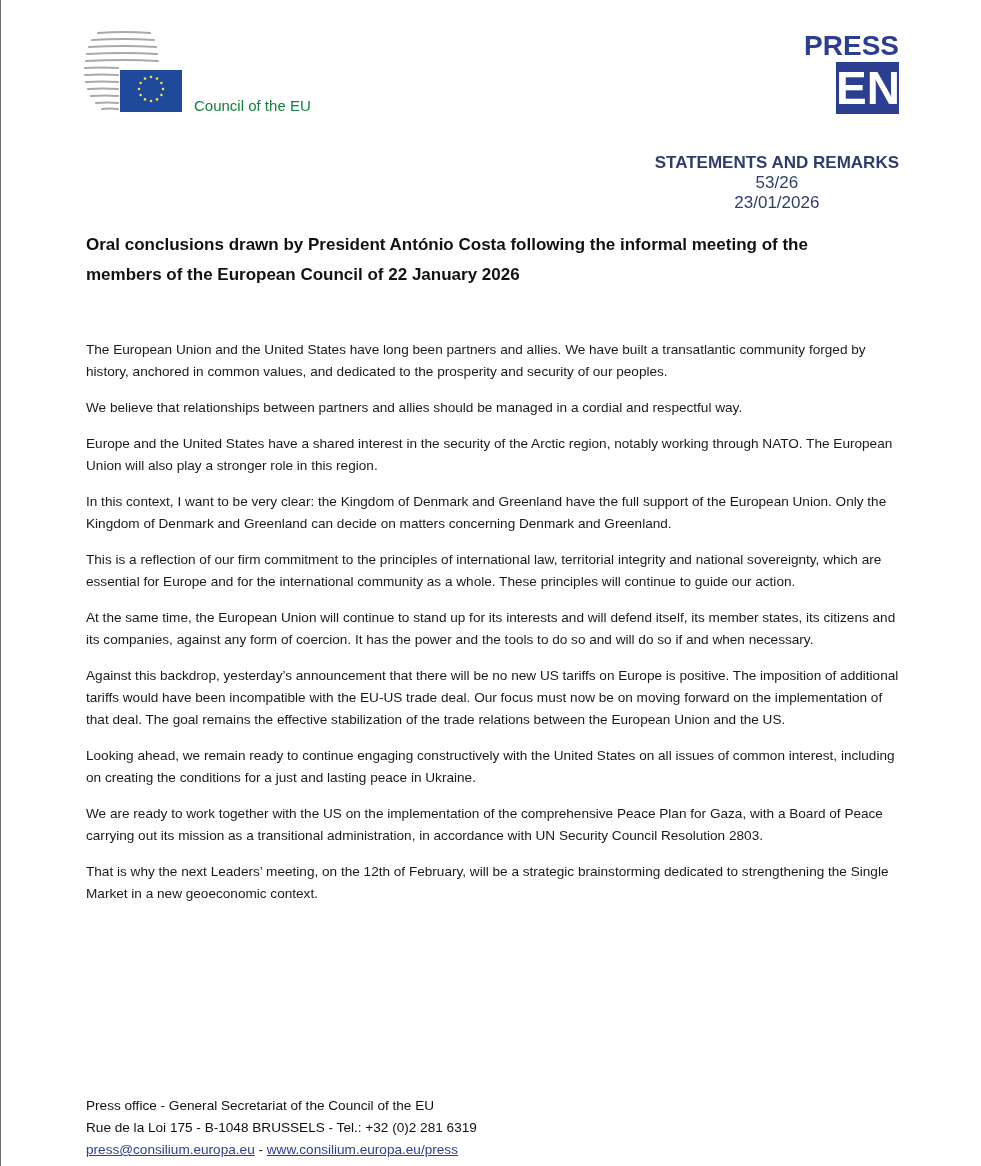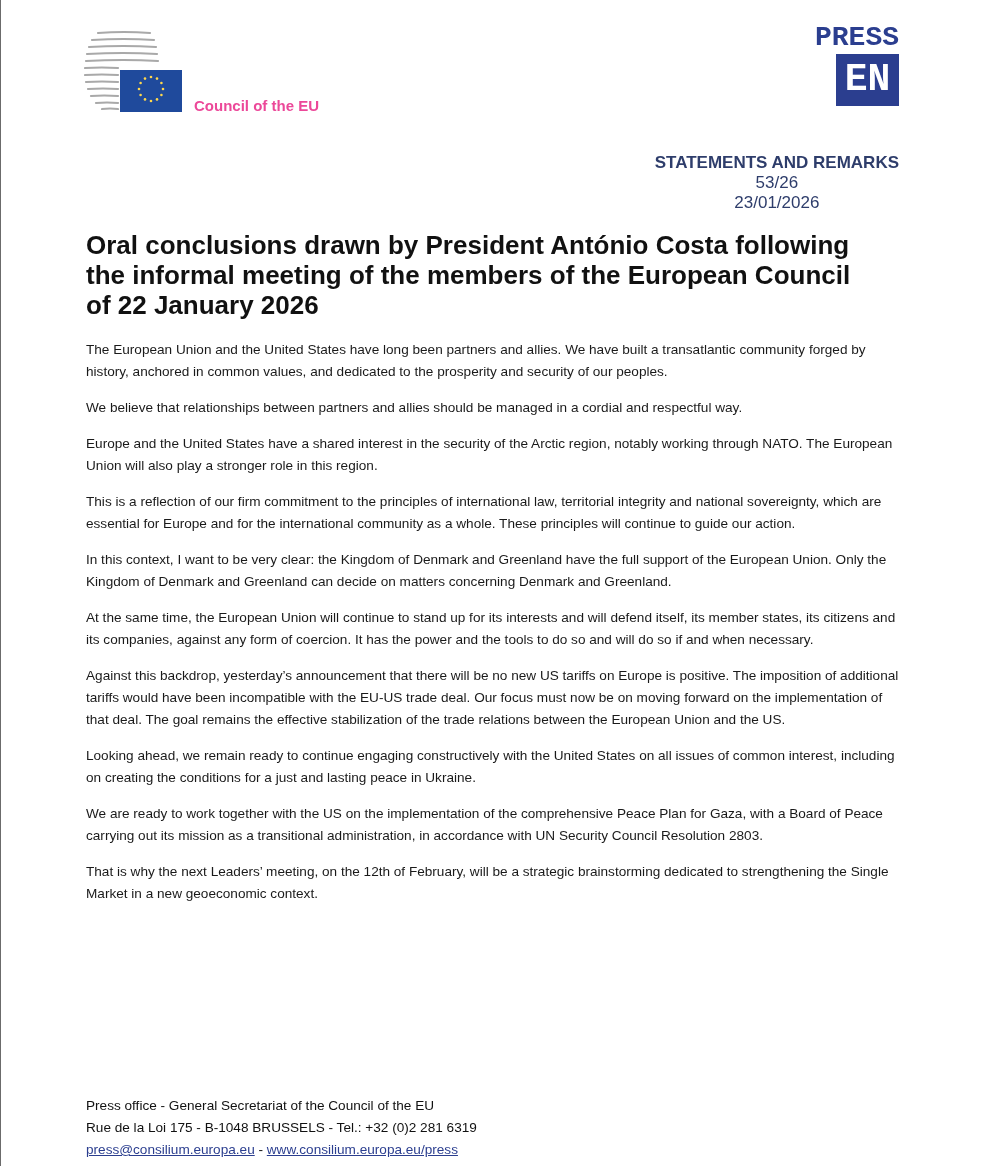--- a/index.html
+++ b/index.html
@@ -28,47 +28,46 @@
       top: 30px;
       width: 260px;
       height: 90px;
     }
     .logo svg { position: absolute; left: 0; top: 0; }
     .logo-text {
       position: absolute;
       left: 110px;
       top: 67px;
       font-size: 15px;
-      font-weight: bold;
-      color: #ec4899;
+      font-weight: normal;
+      color: #15803d;
       white-space: nowrap;
     }
     
     .press-block {
       position: absolute;
       right: 82px;
-      top: 24px;
+      top: 32px;
       width: 110px;
       text-align: right;
-      font-family: Liberation Mono, monospace;
     }
     .press-word {
       font-size: 28px;
       font-weight: bold;
       color: #2b3e8f;
       line-height: 28px;
       letter-spacing: 0px;
     }
     .en-box {
       display: inline-block;
       width: 63px;
       height: 52px;
       background: #2b3e8f;
       color: #ffffff;
-      font-size: 38px;
+      font-size: 46px;
       font-weight: bold;
       line-height: 52px;
       text-align: center;
       margin-top: 2px;
     }
     
     .meta {
       position: absolute;
       right: 82px;
       top: 153px;
@@ -80,21 +79,21 @@
       font-weight: bold;
       color: #2e3d6b;
     }
     .meta .num, .meta .date { color: #2e3d6b; text-align: center; }
     
     .title {
       position: absolute;
       left: 86px;
       top: 230px;
       width: 780px;
-      font-size: 26px;
+      font-size: 17px;
       font-weight: bold;
       line-height: 30px;
       color: #111111;
       margin: 0;
     }
     
     .body {
       position: absolute;
       left: 86px;
       top: 339px;
@@ -174,22 +173,22 @@
   <div class="num">53/26</div>
   <div class="date">23/01/2026</div>
 </div>
 
 <h1 class="title">Oral conclusions drawn by President António Costa following the informal meeting of the members of the European Council of 22 January 2026</h1>
 
 <div class="body">
   <p>The European Union and the United States have long been partners and allies. We have built a transatlantic community forged by history, anchored in common values, and dedicated to the prosperity and security of our peoples.</p>
   <p>We believe that relationships between partners and allies should be managed in a cordial and respectful way.</p>
   <p>Europe and the United States have a shared interest in the security of the Arctic region, notably working through NATO. The European Union will also play a stronger role in this region.</p>
+  <p>In this context, I want to be very clear: the Kingdom of Denmark and Greenland have the full support of the European Union. Only the Kingdom of Denmark and Greenland can decide on matters concerning Denmark and Greenland.</p>
   <p>This is a reflection of our firm commitment to the principles of international law, territorial integrity and national sovereignty, which are essential for Europe and for the international community as a whole. These principles will continue to guide our action.</p>
-  <p>In this context, I want to be very clear: the Kingdom of Denmark and Greenland have the full support of the European Union. Only the Kingdom of Denmark and Greenland can decide on matters concerning Denmark and Greenland.</p>
   <p>At the same time, the European Union will continue to stand up for its interests and will defend itself, its member states, its citizens and its companies, against any form of coercion. It has the power and the tools to do so and will do so if and when necessary.</p>
   <p>Against this backdrop, yesterday’s announcement that there will be no new US tariffs on Europe is positive. The imposition of additional tariffs would have been incompatible with the EU-US trade deal. Our focus must now be on moving forward on the implementation of that deal. The goal remains the effective stabilization of the trade relations between the European Union and the US.</p>
   <p>Looking ahead, we remain ready to continue engaging constructively with the United States on all issues of common interest, including on creating the conditions for a just and lasting peace in Ukraine.</p>
   <p>We are ready to work together with the US on the implementation of the comprehensive Peace Plan for Gaza, with a Board of Peace carrying out its mission as a transitional administration, in accordance with UN Security Council Resolution 2803.</p>
   <p>That is why the next Leaders’ meeting, on the 12th of February, will be a strategic brainstorming dedicated to strengthening the Single Market in a new geoeconomic context.</p>
 </div>
 
 <div class="footer">
   <div class="office">Press office - General Secretariat of the Council of the EU</div>
   <div>Rue de la Loi 175 - B-1048 BRUSSELS - Tel.: +32 (0)2 281 6319</div>

